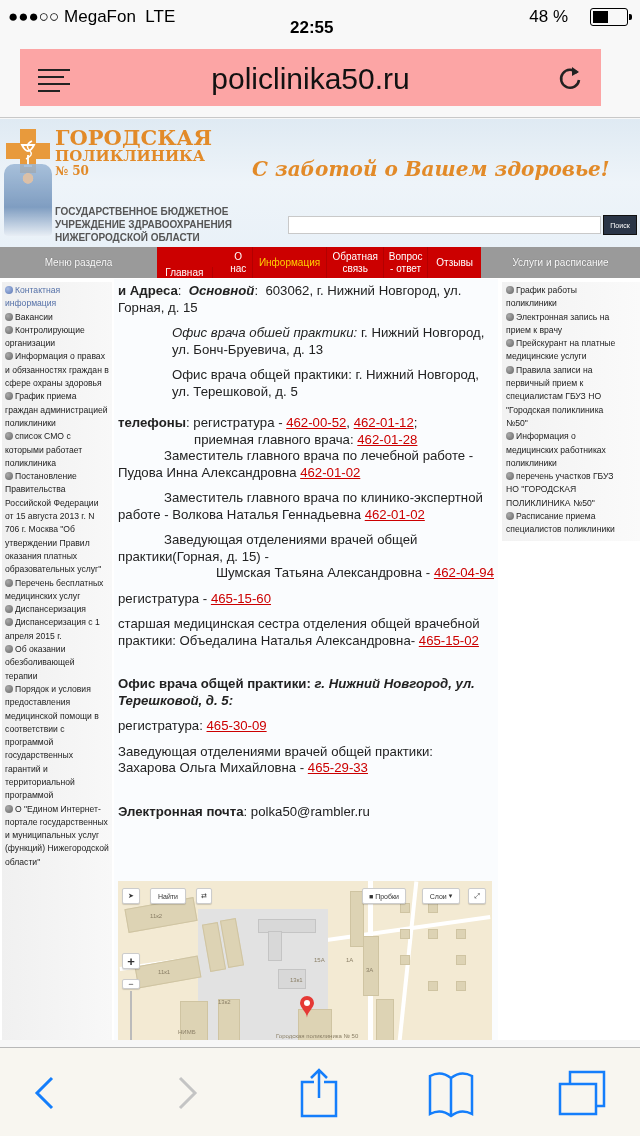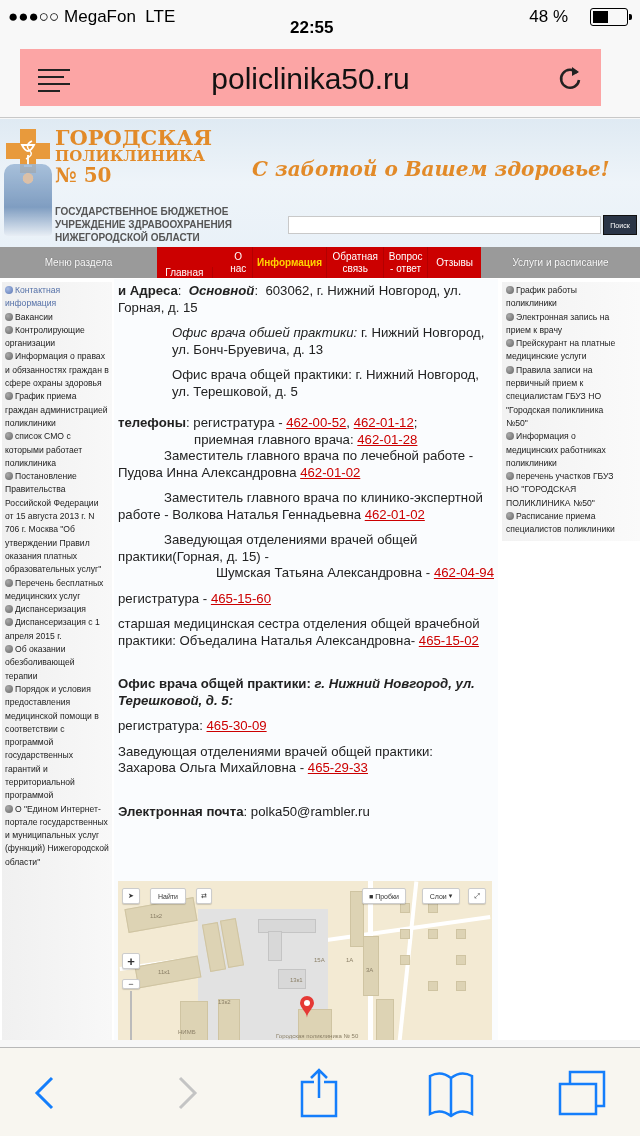--- a/index.html
+++ b/index.html
@@ -25,21 +25,21 @@
   .urlbar .reload { position: absolute; right: 16px; top: 14px; width: 30px; height: 30px; }
 
   
   .site { position: absolute; top: 119px; left: 0; width: 640px; height: 921px; overflow: hidden; background: #fff; }
   .header { position: absolute; top: 0; left: 0; width: 640px; height: 128px; background: linear-gradient(180deg, #dfeaf3 0%, #eef4f9 50%, #e9f1f8 100%); }
   .logo-cross { position: absolute; left: 6px; top: 10px; width: 44px; height: 44px; }
   .logo-people { position: absolute; left: 4px; top: 45px; width: 48px; height: 72px; background: radial-gradient(circle at 50% 20%, #d9b89a 0 8%, transparent 9%), linear-gradient(180deg, #9cb8d6 0%, #6d8fb8 60%, #e8eef5 100%); border-radius: 10px 10px 4px 4px; opacity: 0.85; }
   .logo-title { position: absolute; left: 55px; top: 8px; font-family: "DejaVu Serif", serif; font-weight: bold; color: #e28a28; line-height: 1.05; }
   .logo-title .l1 { font-size: 21px; }
   .logo-title .l2 { font-size: 15px; }
-  .logo-title .l3 { font-size: 20px; }
+  .logo-title .l3 { font-size: 12px; }
   .logo-sub { position: absolute; left: 55px; top: 86px; font-size: 10px; font-weight: bold; color: #555; line-height: 1.3; }
   .slogan { position: absolute; left: 252px; top: 38px; font-family: "DejaVu Serif", serif; font-style: italic; font-weight: bold; font-size: 20px; color: #e28a28; }
   .search-input { position: absolute; left: 288px; top: 97px; width: 313px; height: 18px; border: 1px solid #c9c9c9; background: #fff; }
   .search-btn { position: absolute; left: 603px; top: 96px; width: 34px; height: 20px; background: #2a3547; color: #fff; font-size: 7px; text-align: center; line-height: 20px; border: 1px solid #111; }
 
   
   .nav { position: absolute; top: 128px; left: 0; width: 640px; height: 31px; background: #9a9a9a; }
   .nav .sect { position: absolute; top: 0; height: 31px; line-height: 31px; color: #fff; font-size: 10px; text-align: center; text-shadow: 0 0 1px #555; }
   .nav .red { position: absolute; left: 157px; top: 0; width: 324px; height: 31px; background: #cc0000; display: flex; }
   .nav .red .item { color: #fff; font-size: 10px; display: flex; align-items: center; justify-content: center; text-align: center; line-height: 1.2; border-right: 1px solid #b30000; padding: 0 4px; }
@@ -133,21 +133,21 @@
     <div class="slogan">С заботой о Вашем здоровье!</div>
     <input class="search-input" placeholder="" style="">
     <div class="search-btn">Поиск</div>
   </div>
 
   <div class="nav">
     <div class="sect" style="left:0;width:157px;">Меню раздела</div>
     <div class="red">
       <div class="item" style="width:58px;margin-top:20px;">Главная</div>
       <div class="item" style="width:28px;padding:0 6px;margin-left:12px;">О нас</div>
-      <div class="item active" style="width:78px;font-weight:bold;">Информация</div>
+      <div class="item active" style="width:78px;">Информация</div>
       <div class="item" style="width:59px;">Обратная связь</div>
       <div class="item" style="width:46px;">Вопрос - ответ</div>
       <div class="item" style="width:55px;border-right:none;">Отзывы</div>
     </div>
     <div class="sect" style="left:481px;width:159px;">Услуги и расписание</div>
   </div>
 
   <div class="leftcol">
     <div class="li active"><span class="bullet blue"></span><span>Контактная информация</span></div>
     <div class="li"><span class="bullet"></span><span>Вакансии</span></div>

